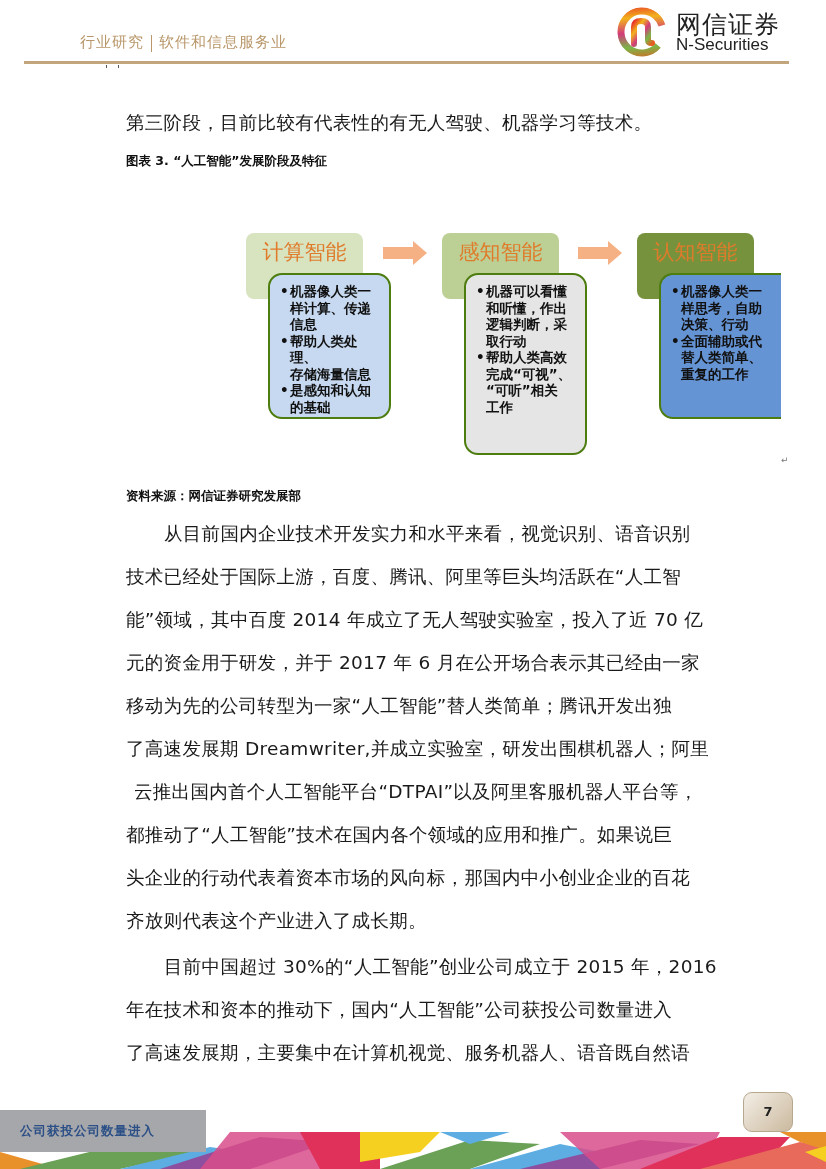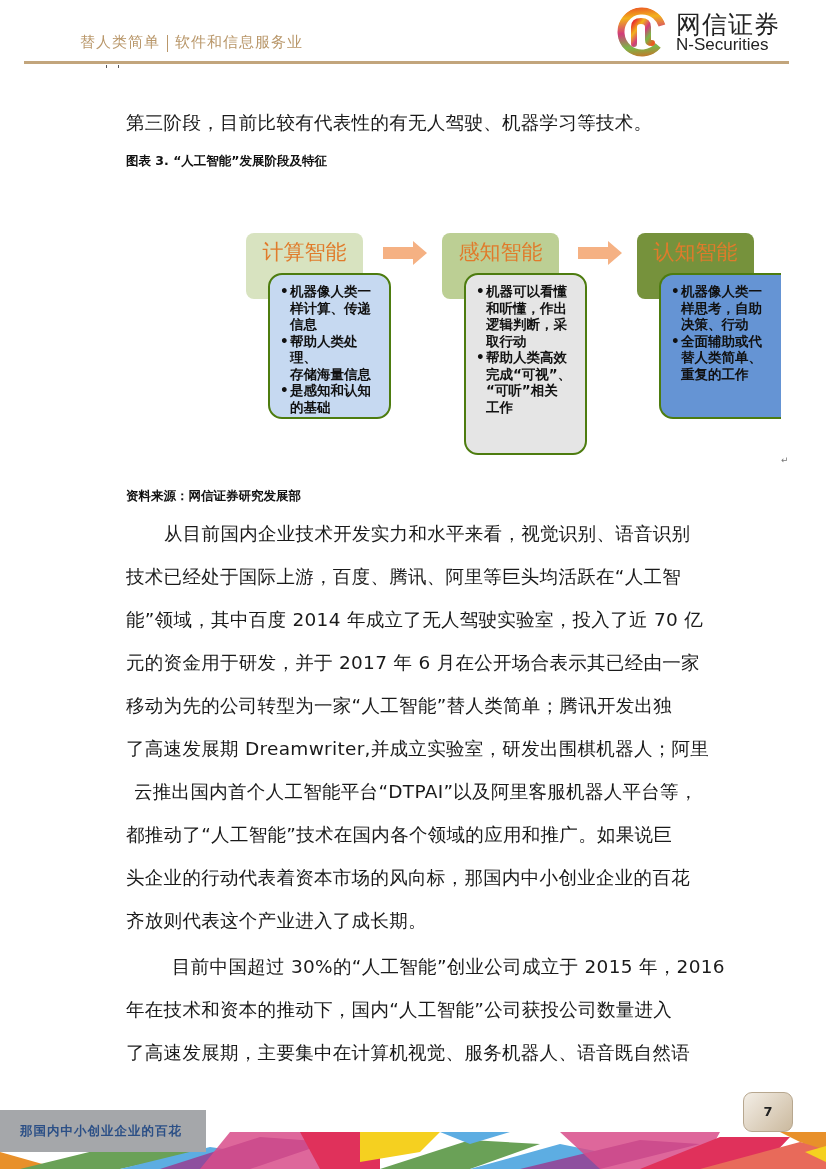--- a/index.html
+++ b/index.html
@@ -31,21 +31,21 @@
 
   
   .foot-gray { left:0; top:1110px; width:206px; height:42px; background:#a5a7aa; }
   .foot-text { left:20px; top:1123px; font-family:"DejaVu Serif", serif; font-size:12.5px; font-weight:bold; color:#2b4f86; letter-spacing:1px; }
   .pageno { left:743px; top:1092px; width:50px; height:40px; border-radius:9px; background:linear-gradient(135deg,#f3eee6,#cbb99e); border:1px solid #b7a78f; box-sizing:border-box; text-align:center; line-height:38px; font-size:13px; font-weight:bold; color:#222; }
 </style>
 </head>
 <body>
 
 <div class="abs hdr-left">
-  <span>替人类简单</span><span class="sep"></span><span>软件和信息服务业</span>
+  <span>行业研究</span><span class="sep"></span><span>软件和信息服务业</span>
 </div>
 <div class="abs hdr-rule"></div>
 <div class="abs hdr-tick"></div>
 <div class="abs hdr-tick2"></div>
 
 <svg class="abs logo-mark" viewBox="0 0 50 50">
   <defs>
     <linearGradient id="lg1" x1="0" y1="0" x2="1" y2="1">
       <stop offset="0" stop-color="#e8302a"></stop>
         <stop offset="0.25" stop-color="#f2b21c"></stop>
@@ -138,21 +138,21 @@
   <div class="abs p-line" style="left:126px; top:650px;">元的资金用于研发，并于 2017 年 6 月在公开场合表示其已经由一家</div>
   <div class="abs p-line" style="left:126px; top:693px;">移动为先的公司转型为一家“人工智能”替人类简单；腾讯开发出独</div>
   <div class="abs p-line" style="left:126px; top:736px;">了高速发展期 Dreamwriter,并成立实验室，研发出围棋机器人；阿里</div>
   <div class="abs p-line" style="left:126px; top:779px;margin-left:8px;">云推出国内首个人工智能平台“DTPAI”以及阿里客服机器人平台等，</div>
   <div class="abs p-line" style="left:126px; top:822px;text-align:right;">都推动了“人工智能”技术在国内各个领域的应用和推广。如果说巨</div>
   <div class="abs p-line" style="left:126px; top:865px;">头企业的行动代表着资本市场的风向标，那国内中小创业企业的百花</div>
   <div class="abs p-line" style="left:126px; top:908px;">齐放则代表这个产业进入了成长期。</div>
 </div>
 
 <div>
-  <div class="abs p-line" style="left:172px; top:954px;text-align:right;">目前中国超过 30%的“人工智能”创业公司成立于 2015 年，2016</div>
+  <div class="abs p-line" style="left:164px; top:954px;text-align:right;">目前中国超过 30%的“人工智能”创业公司成立于 2015 年，2016</div>
   <div class="abs p-line" style="left:126px; top:997px;">年在技术和资本的推动下，国内“人工智能”公司获投公司数量进入</div>
   <div class="abs p-line" style="left:126px; top:1040px;">了高速发展期，主要集中在计算机视觉、服务机器人、语音既自然语</div>
 </div>
 
 <svg class="abs" style="left:0; top:1132px; width:826px; height:37px;" viewBox="0 0 826 37" preserveAspectRatio="none">
   <rect x="0" y="0" width="826" height="37" fill="#ffffff"></rect>
   <polygon points="0,20 60,37 0,37" fill="#e8902a"></polygon>
   <polygon points="20,37 130,10 200,20 120,37" fill="#6aa157"></polygon>
   <polygon points="120,37 210,15 260,22 200,37" fill="#5dade2"></polygon>
   <polygon points="160,37 260,5 330,10 250,37" fill="#8e4f9f"></polygon>
@@ -163,14 +163,14 @@
   <polygon points="440,0 510,0 470,12" fill="#5dade2"></polygon>
   <polygon points="470,37 560,12 600,20 540,37" fill="#5dade2"></polygon>
   <polygon points="520,37 640,8 700,12 600,37" fill="#8e4f9f"></polygon>
   <polygon points="560,0 720,0 700,37 600,37" fill="#d84c8a" opacity="0.85"></polygon>
   <polygon points="640,37 720,5 790,5 760,37" fill="#e0315b"></polygon>
   <polygon points="700,37 800,10 826,15 826,37" fill="#e86a5a"></polygon>
   <polygon points="780,0 826,0 826,18 800,10" fill="#e8902a"></polygon>
   <polygon points="805,20 826,14 826,30" fill="#f5d020"></polygon>
 </svg>
 <div class="abs foot-gray"></div>
-<div class="abs foot-text">那国内中小创业企业的百花</div>
+<div class="abs foot-text">公司获投公司数量进入</div>
 <div class="abs pageno">7</div>
 
 </body></html>

